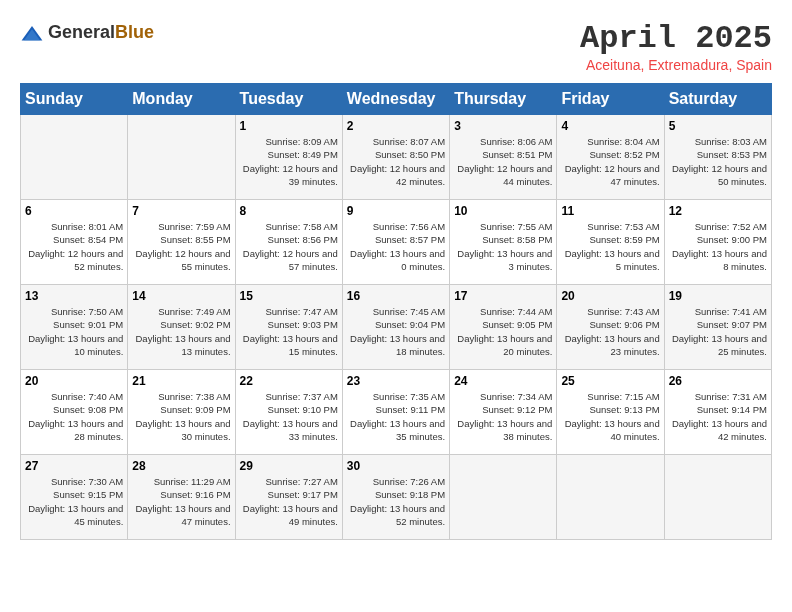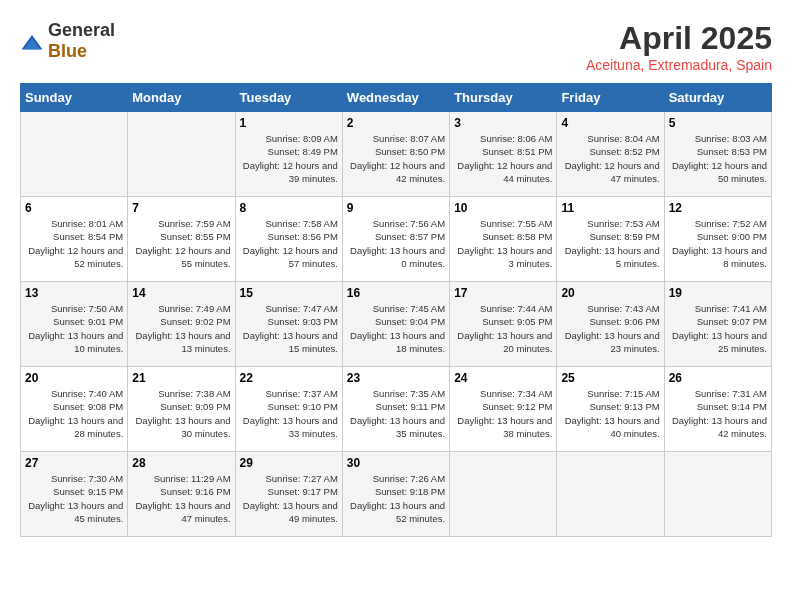--- a/index.html
+++ b/index.html
@@ -15,55 +15,56 @@
       justify-content: space-between;
       align-items: flex-start;
       margin-bottom: 10px;
     }
     .logo {
       display: flex;
       align-items: center;
     }
     .logo-text {
       display: flex;
-      flex-direction: column;
+      flex-direction: row;
       font-size: 18px;
       font-weight: bold;
     }
     .logo-general { color: #333; }
     .logo-blue { color: #a16207; }
     .logo-icon {
       width: 24px;
       height: 20px;
       margin-right: 4px;
       margin-top: 4px;
     }
     .title-area {
       text-align: right;
     }
     .month-title {
       font-size: 32px;
       font-weight: bold;
       color: #333;
+      font-family: Liberation Mono, monospace;
     }
     .location {
       font-size: 14px;
       color: #ef4444;
     }
     .calendar {
       width: 100%;
       border-collapse: collapse;
       font-size: 11px;
     }
     .calendar thead th {
       background-color: #2b6cb0;
       color: white;
       padding: 6px 4px;
       text-align: left;
-      font-size: 13px;
+      font-size: 16px;
       border: 1px solid #2b6cb0;
     }
     .calendar tbody td {
       border: 1px solid #ccc;
       vertical-align: top;
       padding: 4px;
       width: calc(100% / 7);
       min-height: 80px;
       height: 85px;
     }

